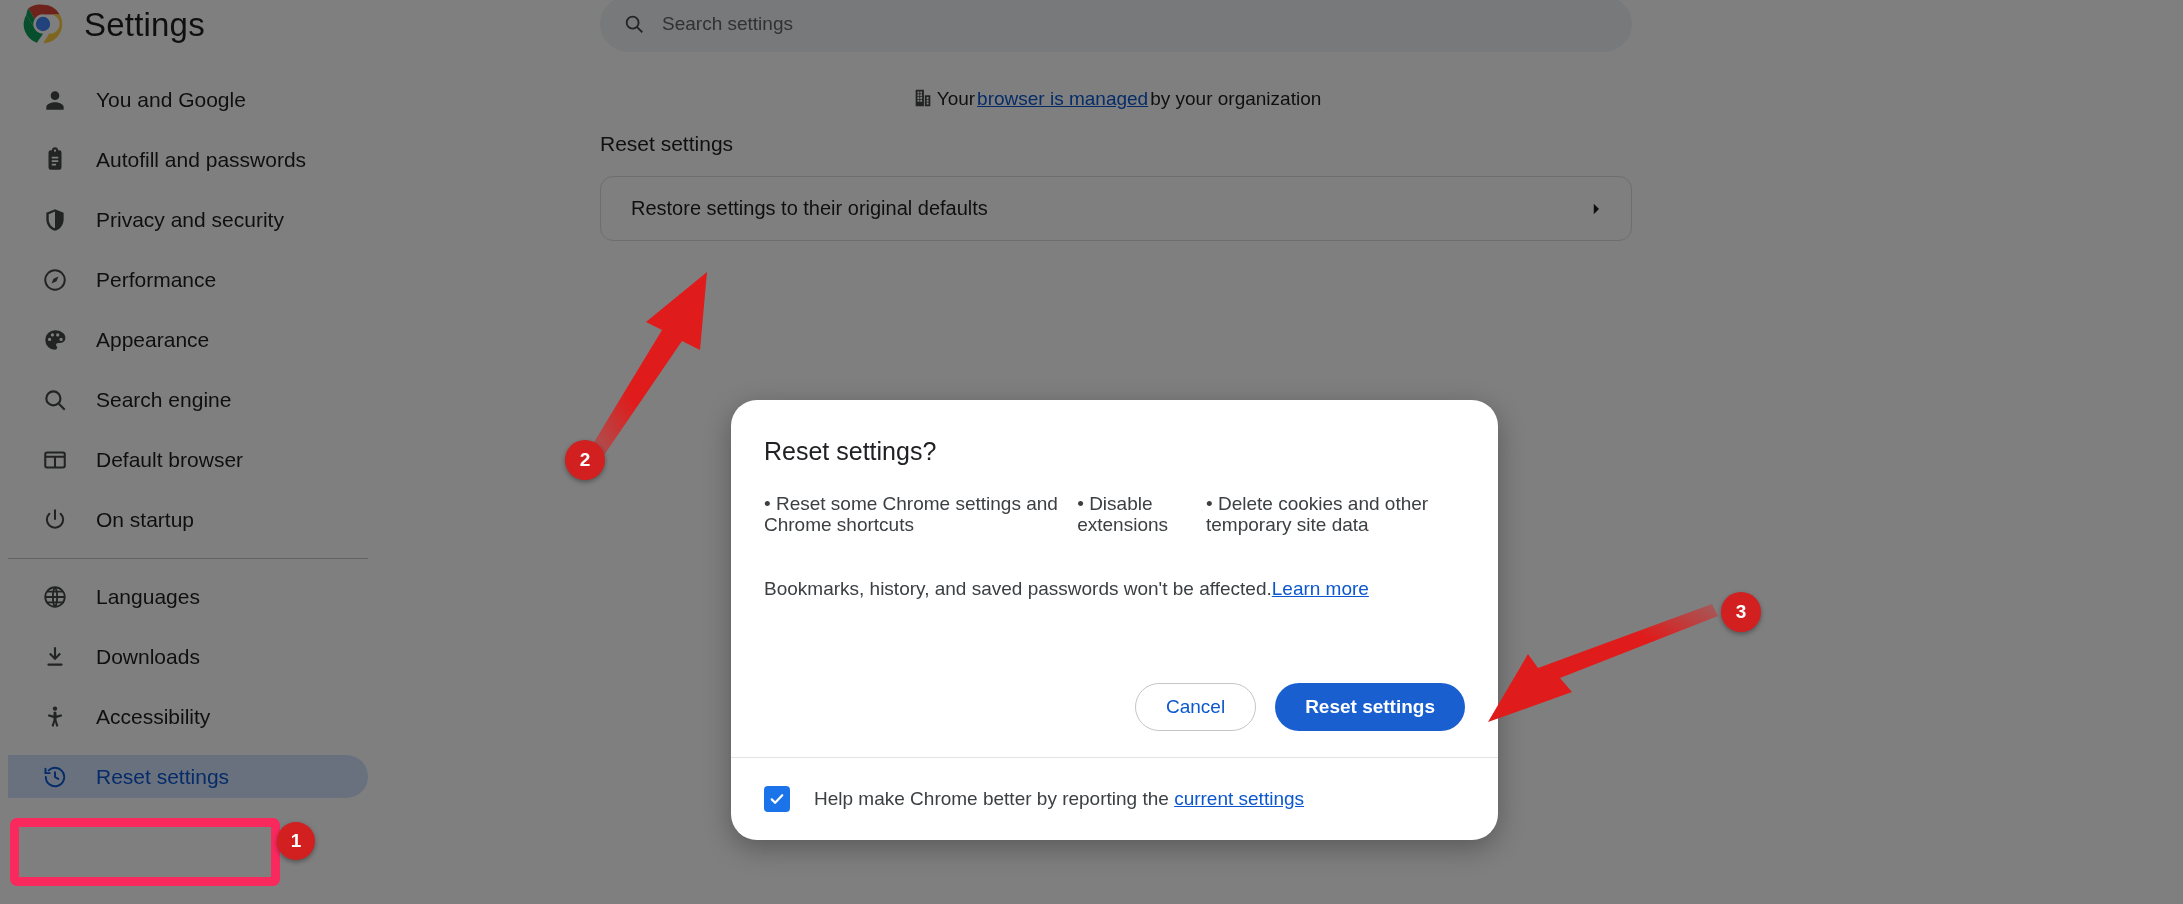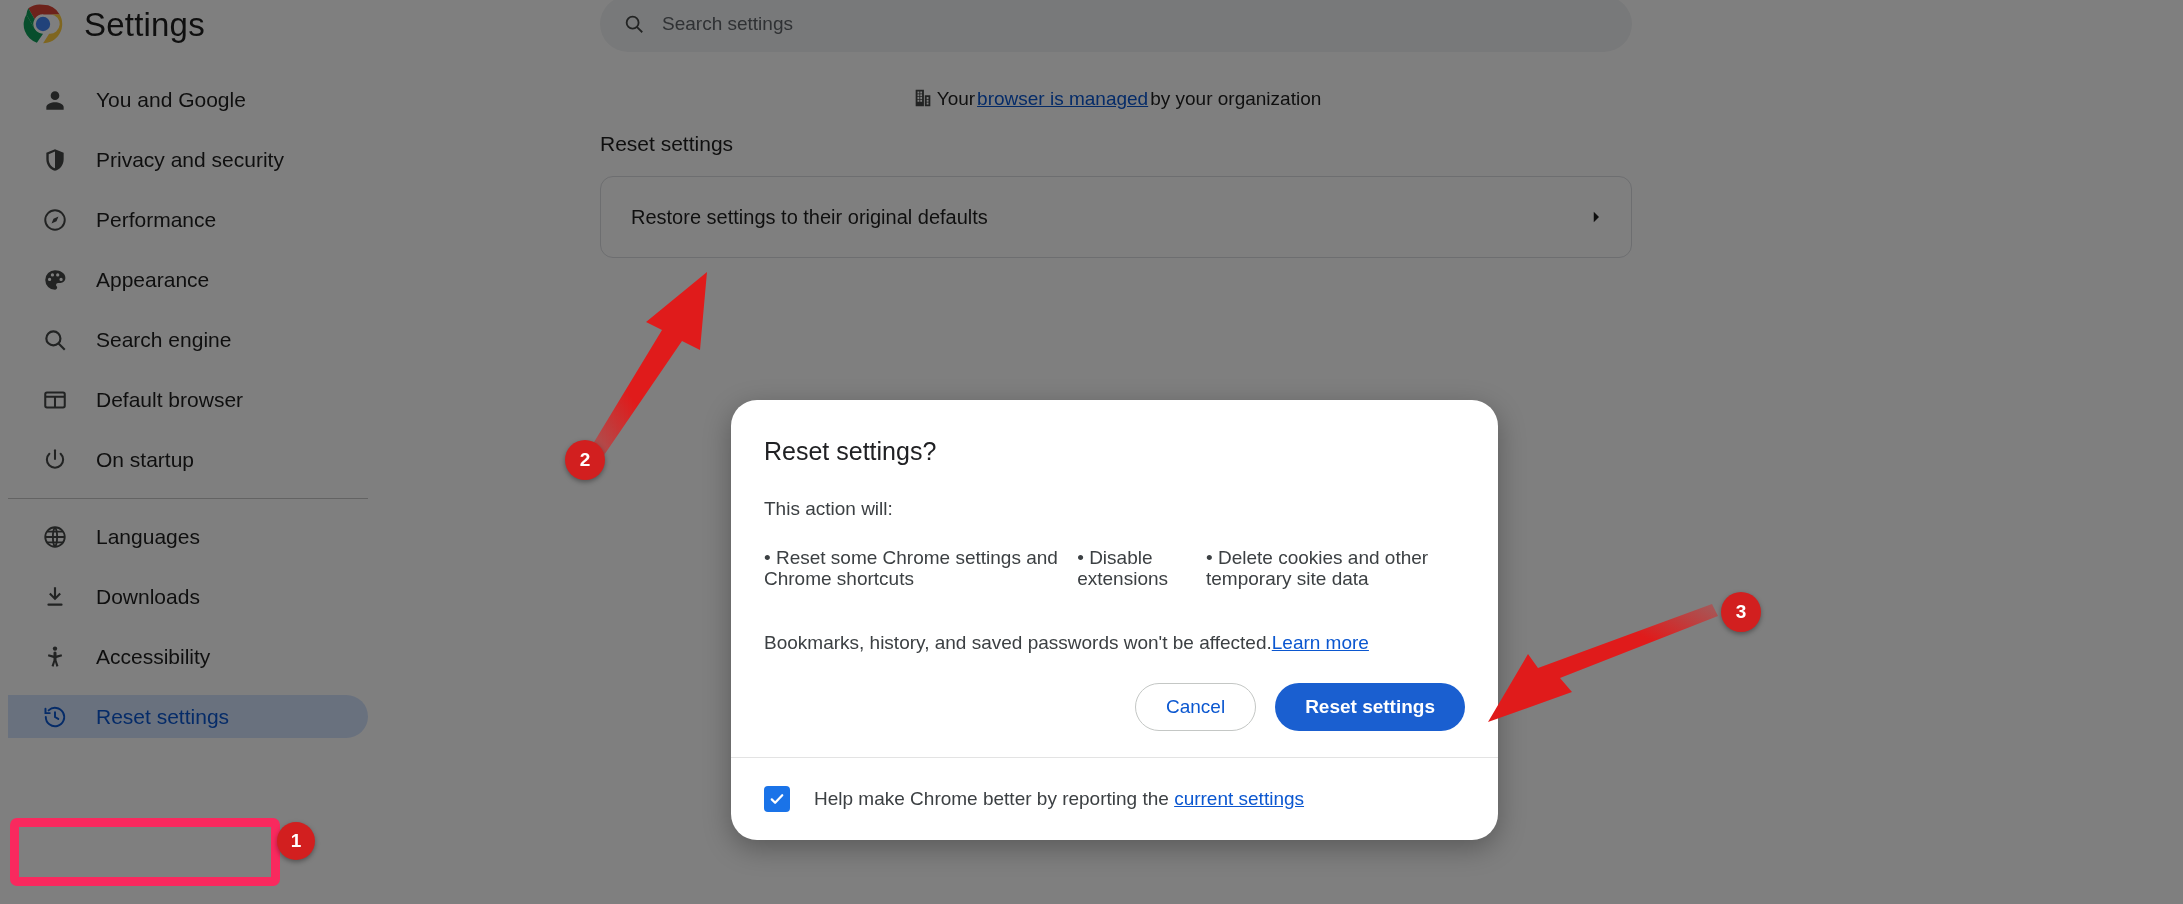--- a/index.html
+++ b/index.html
@@ -101,21 +101,21 @@
   #managed .b-ico{width:24px;height:24px;color:#444746;display:flex;align-items:center;justify-content:center;}
   #managed a{color:#0b57d0;text-decoration:underline;}
 
   #section-title{
     position:absolute;left:0px;top:132px;
     font-size:21px;color:#1f1f1f;
   }
 
   #restore-card{
     position:absolute;left:0px;top:176px;
-    width:1032px;height:82px;
+    width:1032px;height:65px;
     background:#ffffff;border:1px solid #dadce0;border-radius:13px;
     display:flex;align-items:center;
     padding:0 26px 0 30px;box-sizing:border-box;
     justify-content:space-between;
   }
   #restore-label{font-size:20px;color:#1f1f1f;}
   #restore-chevron{color:#1f1f1f;display:flex;align-items:center;}
 
   
   #scrim{
@@ -222,20 +222,28 @@
 
       <div class="nav-item">
         <span class="ico">
           <svg width="26" height="26" viewBox="0 0 24 24" fill="currentColor">
               <path d="M12 12a4 4 0 1 0 0-8 4 4 0 0 0 0 8zm0 2c-3.3 0-8 1.7-8 4.5V21h16v-2.5c0-2.8-4.7-4.5-8-4.5z"></path>
             </svg>
         </span>
         <span class="lbl">You and Google</span>
       </div>
 
+      <div class="nav-item">
+        <span class="ico">
+          <svg width="26" height="26" viewBox="0 0 24 24" fill="currentColor">
+              <path d="M16 3h-1.2a2.8 2.8 0 0 0-5.6 0H8a2 2 0 0 0-2 2v14a2 2 0 0 0 2 2h8a2 2 0 0 0 2-2V5a2 2 0 0 0-2-2zm-4-.6a1 1 0 1 1 0 2 1 1 0 0 1 0-2zM9 9h6v1.6H9V9zm0 3.2h6v1.6H9v-1.6zm0 3.2h4v1.6H9v-1.6z"></path>
+            </svg>
+        </span>
+        <span class="lbl">Autofill and passwords</span>
+      </div>
 
       <div class="nav-item">
         <span class="ico">
           <svg width="26" height="26" viewBox="0 0 24 24" fill="currentColor">
               <path d="M12 2L4 5.2v6.1c0 5 3.4 9.7 8 10.7 4.6-1 8-5.7 8-10.7V5.2L12 2zm0 2.2v15.5c-3.3-1-5.8-4.7-5.8-8.4V6.6L12 4.2z"></path>
               <path d="M12 4.2l5.8 2.4v4.7c0 3.7-2.5 7.4-5.8 8.4V4.2z"></path>
             </svg>
         </span>
         <span class="lbl">Privacy and security</span>
       </div>
@@ -372,21 +380,20 @@
     </div>
 
   </div>
 </div>
 
 <div id="scrim"></div>
 
 <div id="dialog">
   <div id="dlg-body">
     <div id="dlg-title">Reset settings?</div>
-    <div id="dlg-lead">This action will:</div>
     <div id="dlg-list">
       <div class="li">• Reset some Chrome settings and Chrome shortcuts</div>
       <div class="li">• Disable extensions</div>
       <div class="li">• Delete cookies and other temporary site data</div>
     </div>
     <div id="dlg-note"><span>Bookmarks, history, and saved passwords won't be affected.</span><a href="#">Learn more</a></div>
   </div>
 
   <div id="dlg-actions">
     <button class="btn" id="btn-cancel">Cancel</button>

